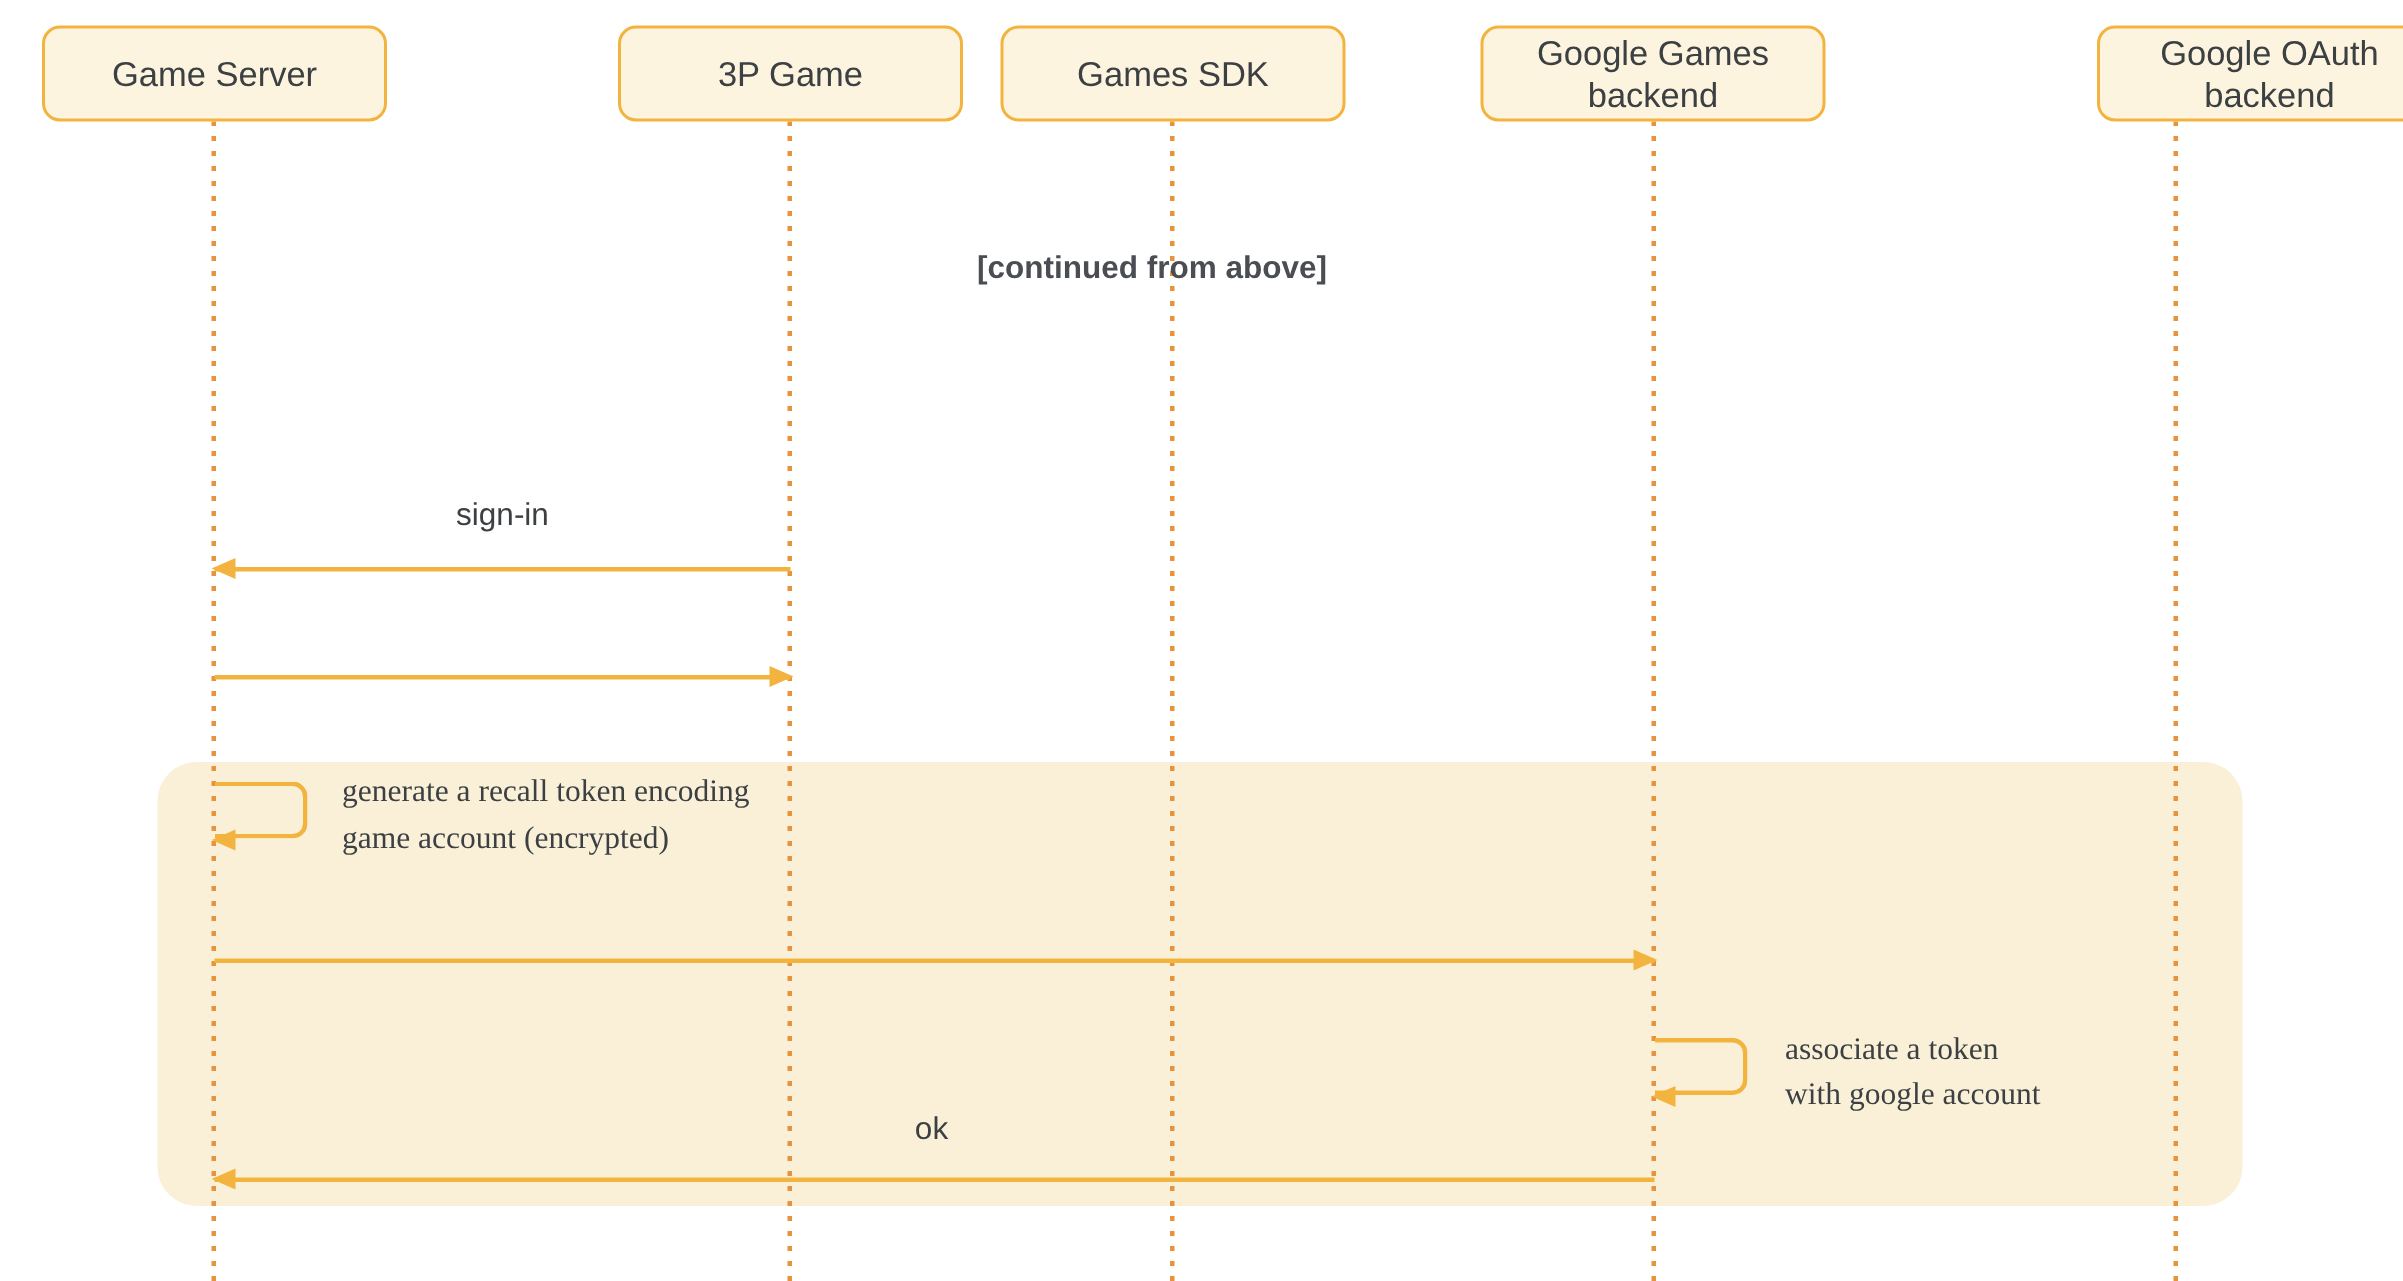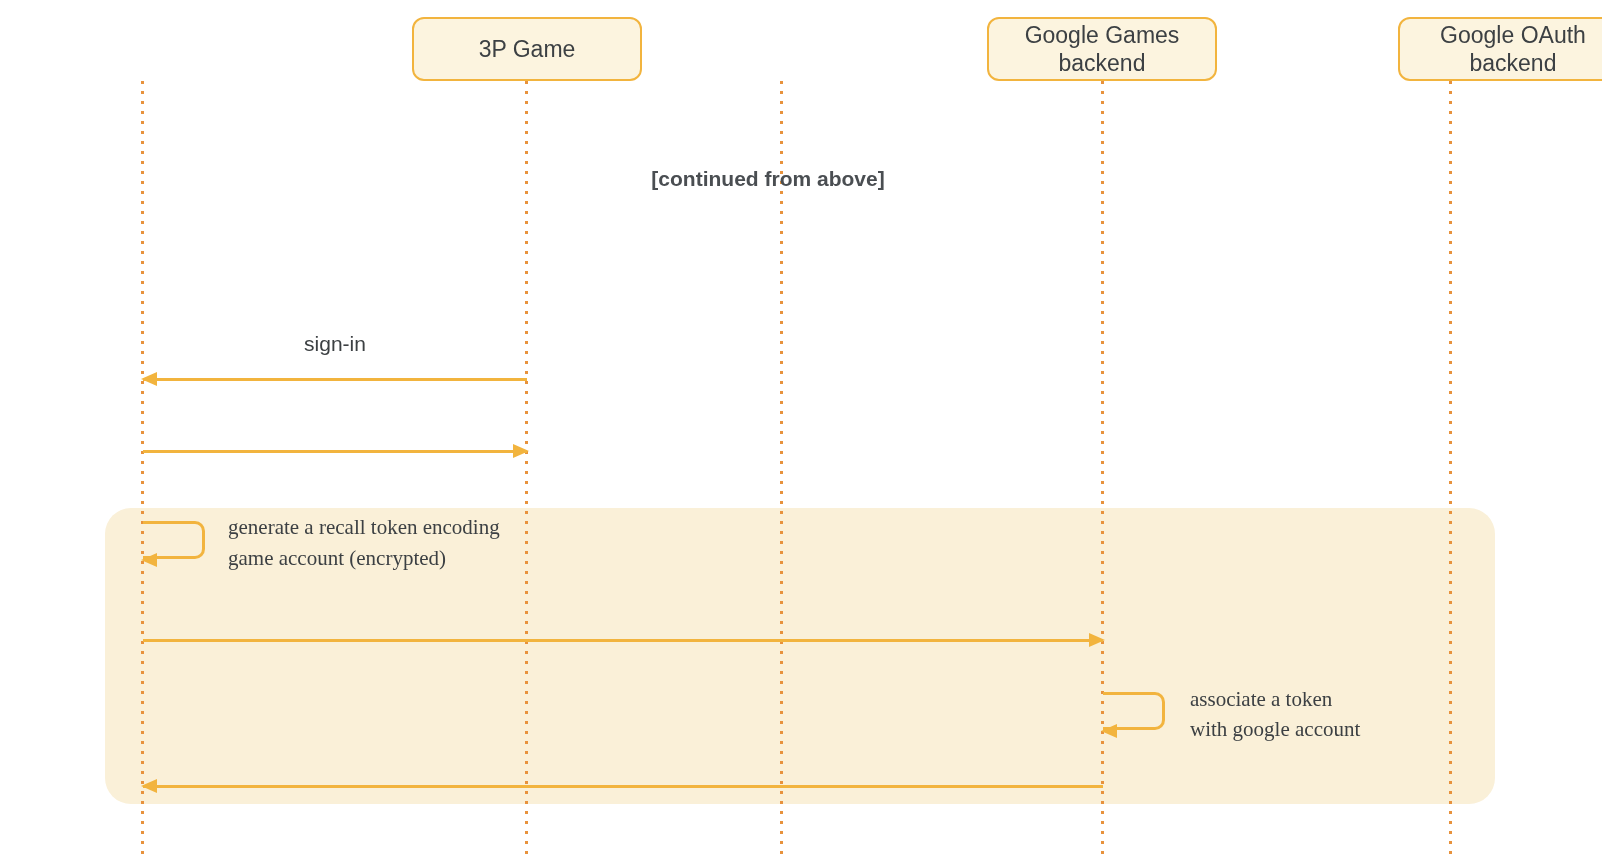--- a/index.html
+++ b/index.html
@@ -137,21 +137,23 @@
 <div class="stage">
 
   <div class="region"></div>
 
   <div class="lifeline ll-1"></div>
   <div class="lifeline ll-2"></div>
   <div class="lifeline ll-3"></div>
   <div class="lifeline ll-4"></div>
   <div class="lifeline ll-5"></div>
 
+  <div class="actor ac-1">Game Server</div>
   <div class="actor ac-2">3P Game</div>
+  <div class="actor ac-3">Games SDK</div>
   <div class="actor ac-4">Google Games
 backend</div>
   <div class="actor ac-5">Google OAuth
 backend</div>
 
   <div class="title">[continued from above]</div>
 
   <div class="msg-label lbl-1">sign-in</div>
   <div class="msg-line ln-1">
     <div class="head head-l"></div>
@@ -170,17 +172,18 @@
   <div class="msg-line ln-4">
     <div class="head head-r"></div>
   </div>
 
   <div class="self-loop loop-5">
     <div class="loop-head"></div>
   </div>
   <div class="self-label slbl-5">associate a token
 with google account</div>
 
+  <div class="msg-label lbl-6">ok</div>
   <div class="msg-line ln-6">
     <div class="head head-l"></div>
   </div>
 
 </div>
 
 </body></html>

